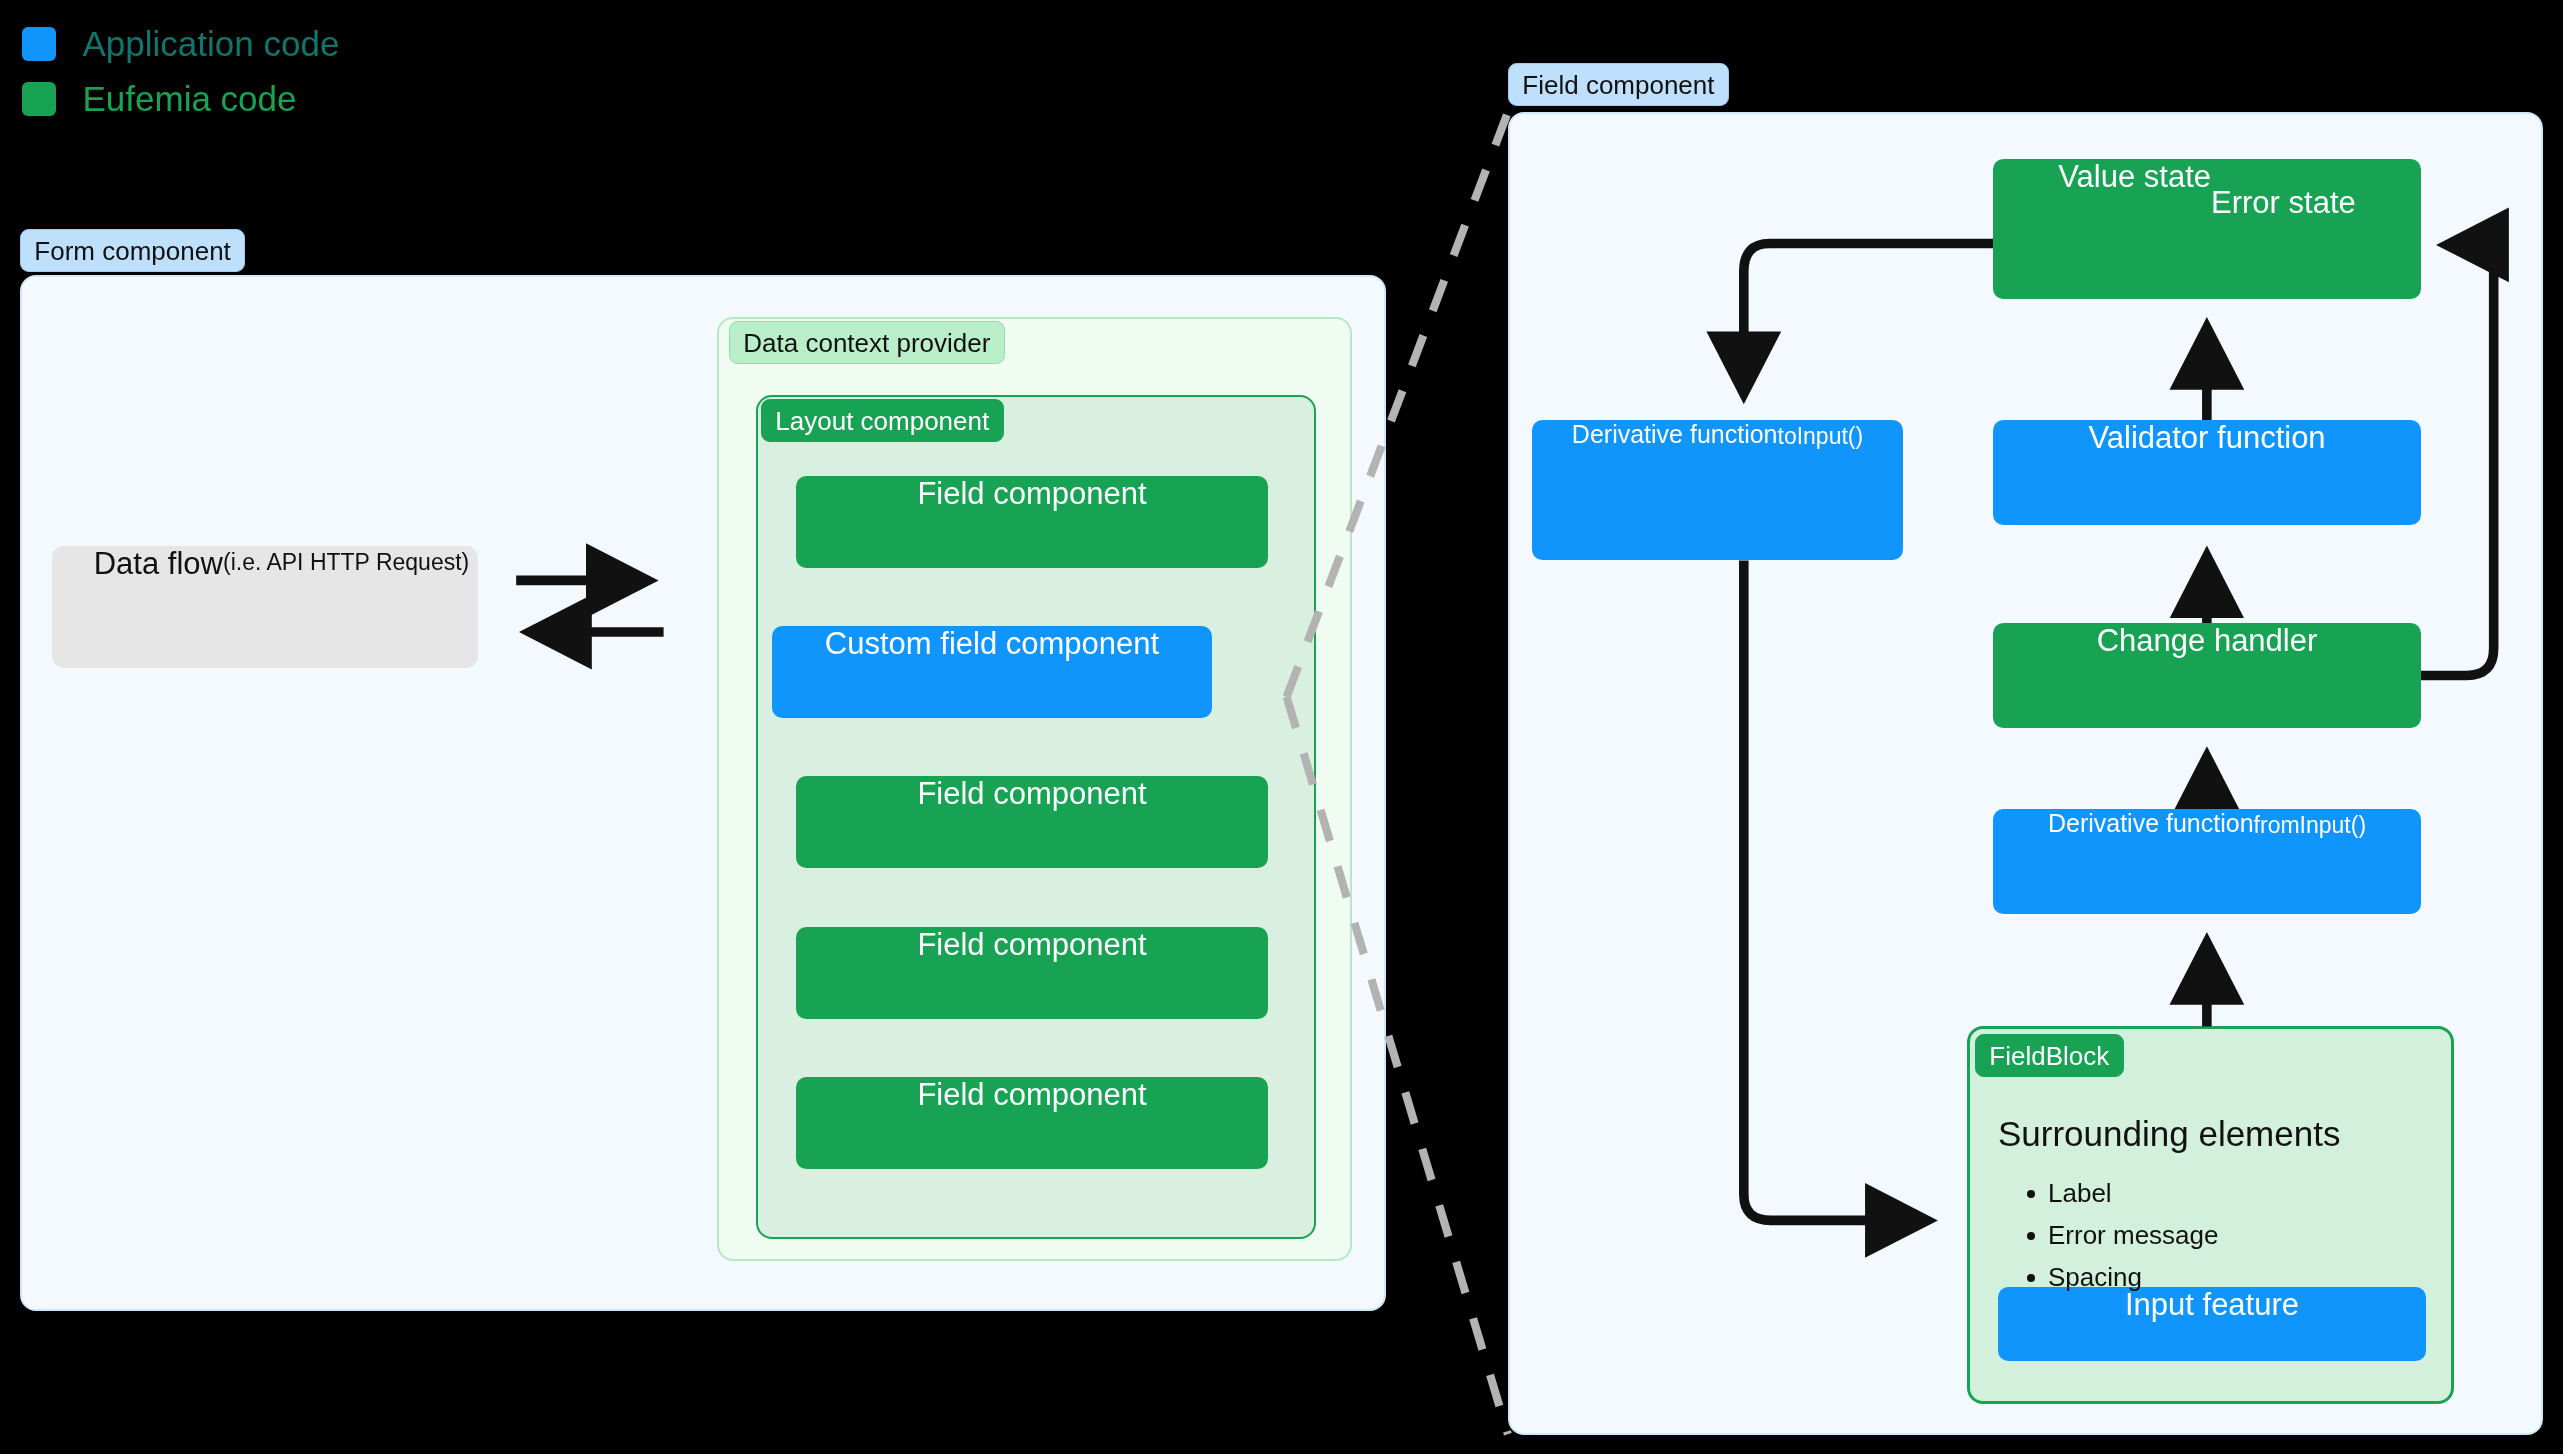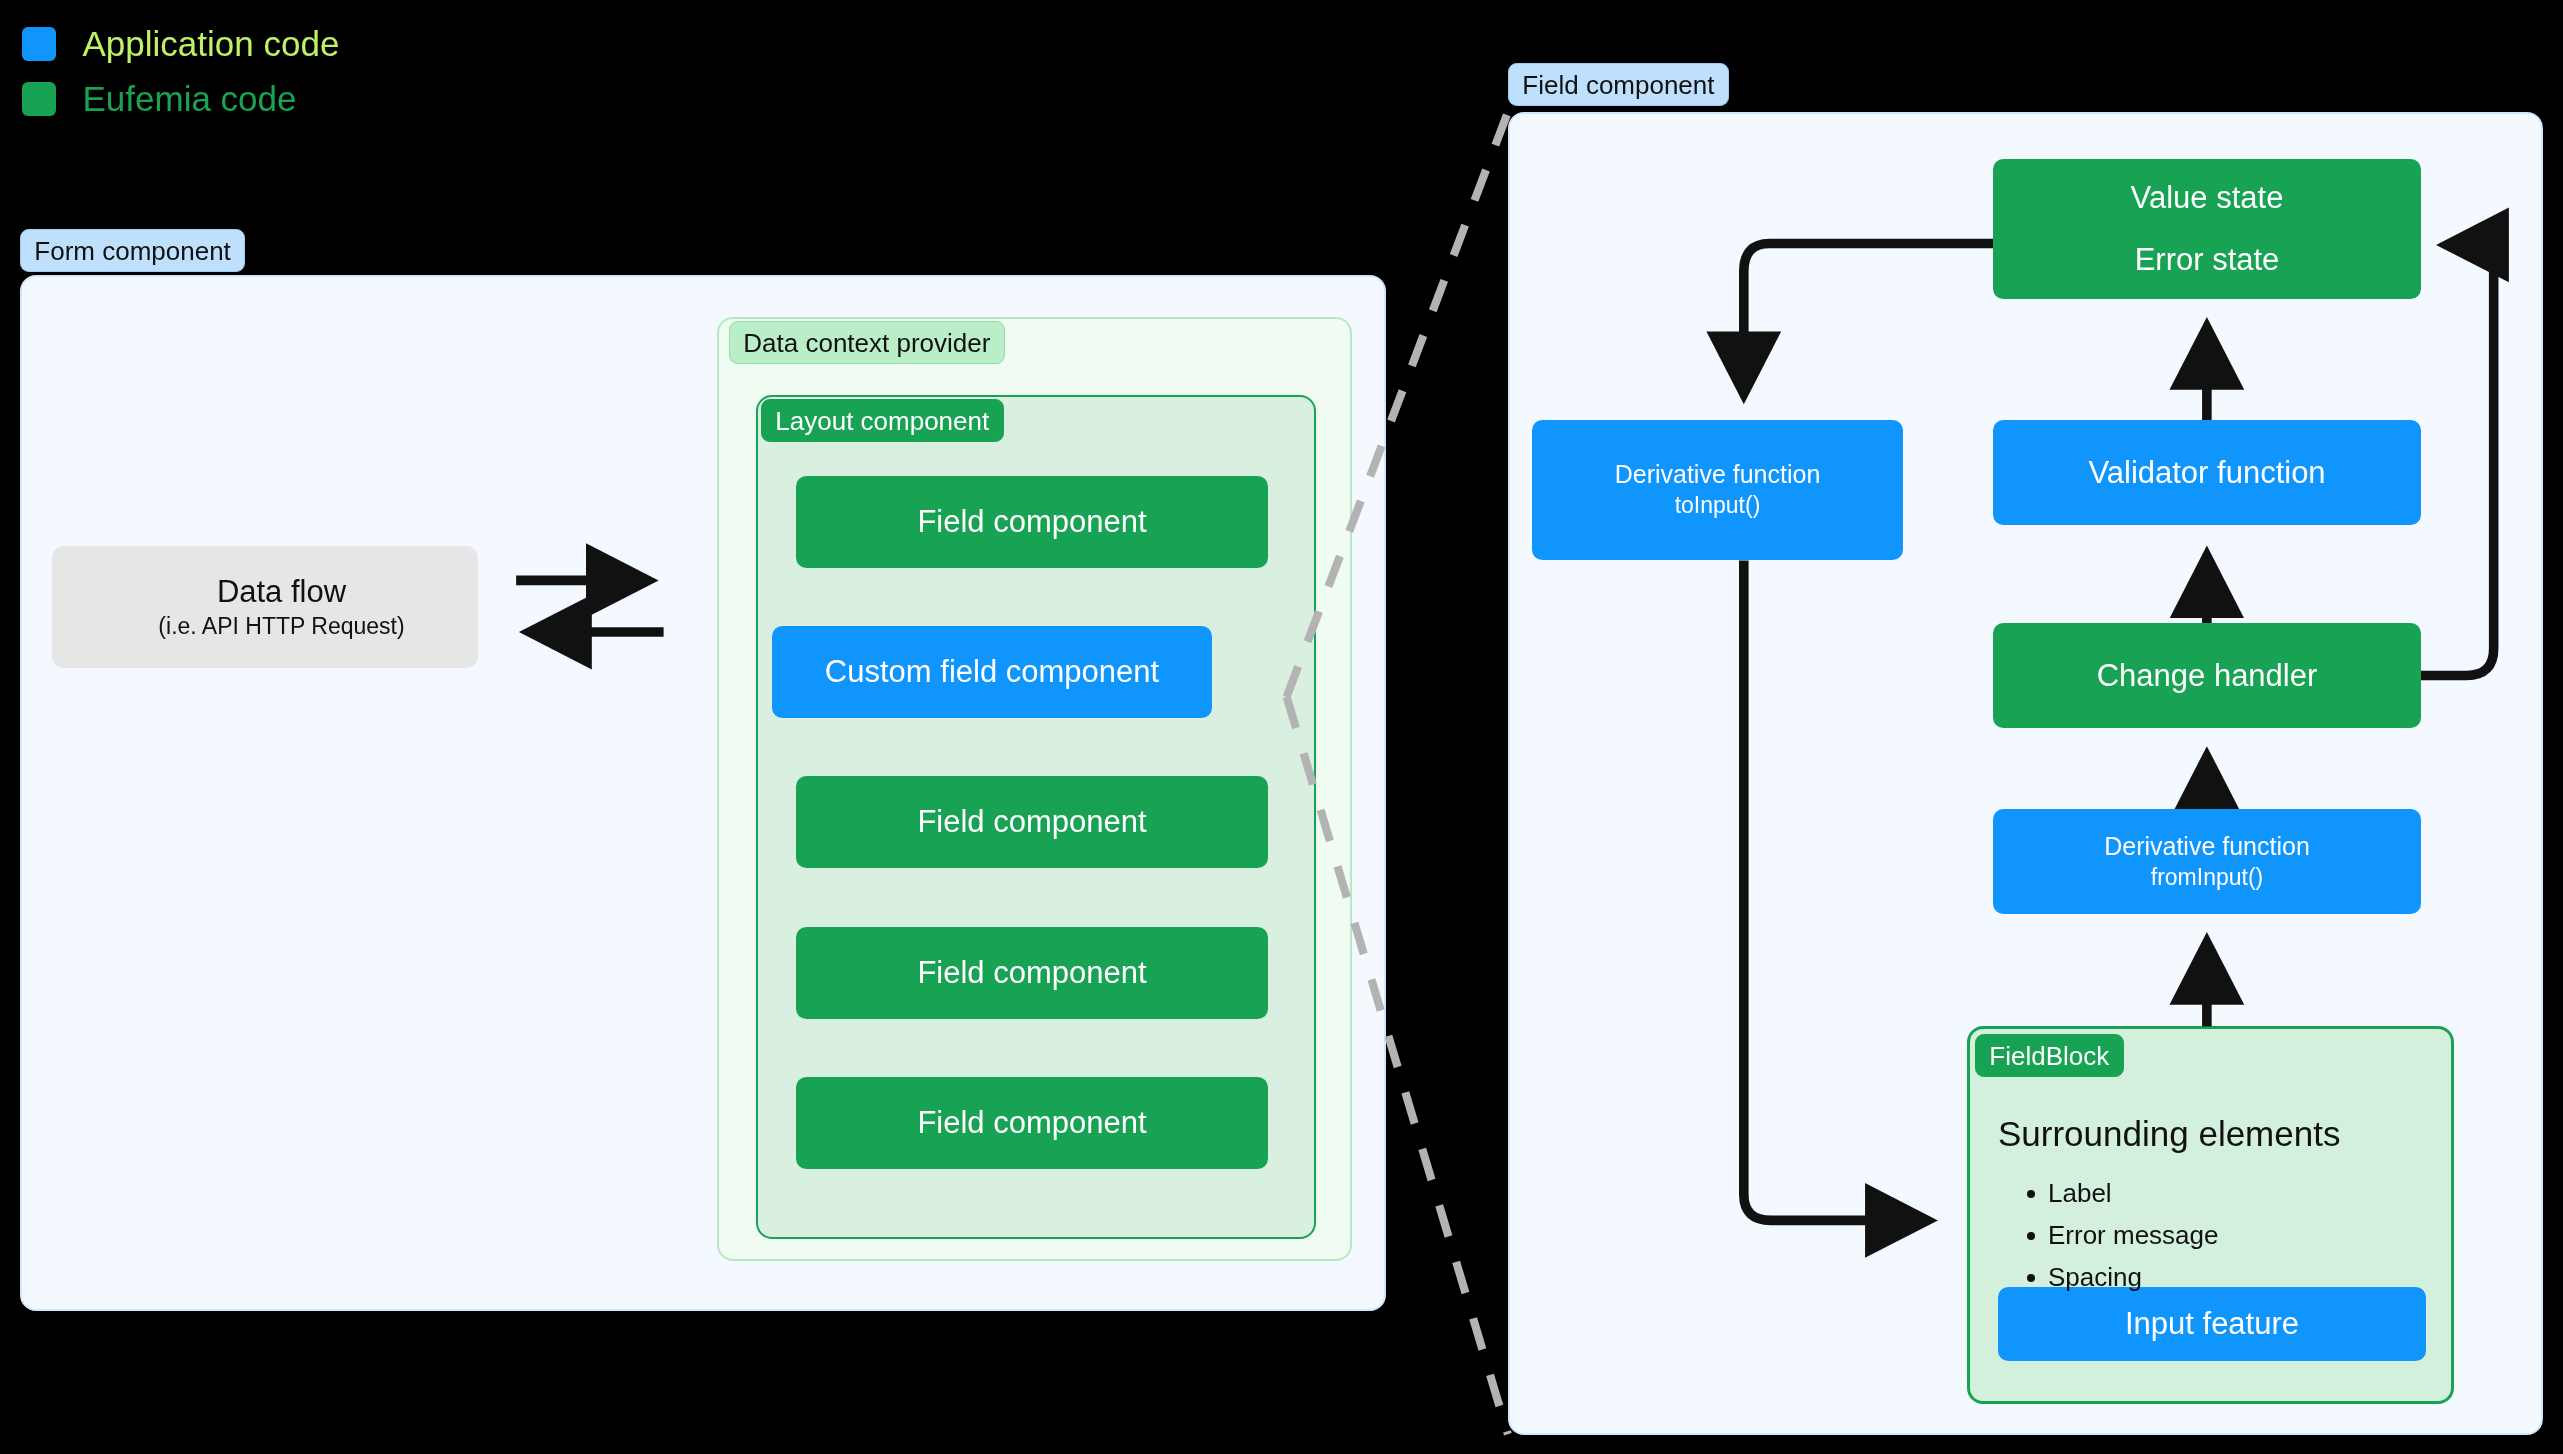--- a/index.html
+++ b/index.html
@@ -39,21 +39,21 @@
   .panel-layout{
     background:#d9f0e0;border:2.9px solid #18a254;border-radius:16px;
   }
   .panel-fieldblock{
     background:#d3f0dd;border:3.7px solid #18a254;border-radius:16px;
   }
 
   
   .node{
     position:absolute;box-sizing:border-box;border-radius:10.3px;
-    display:flex;flex-direction:column;justify-content:center;
+    display:flex;flex-direction:row;justify-content:center;
     color:#fff;text-align:center;z-index:4;
   }
   .node-green{background:#18a254;}
   .node-blue{background:#0f95fb;}
   .node-grey{background:#e6e6e6;color:#111;border-radius:11.8px;padding-left:33px;}
   .node-title{font-size:31px;line-height:1.16;}
   .node-sub{font-size:23px;line-height:1.2;margin-top:2.9px;}
   .node-title-sm{font-size:25px;}
 
   
@@ -74,21 +74,21 @@
   .zoomlines{position:absolute;left:0;top:0;width:2563px;height:1455px;z-index:2;pointer-events:none;}
 </style>
 </head>
 <body>
 
 <div class="stage">
 
   <div class="legend">
     <div class="legend-row">
       <span class="legend-swatch" style="background:#0f95fb"></span>
-      <span class="legend-label" style="color:#bef264">Application code</span>
+      <span class="legend-label" style="color:#0f766e">Application code</span>
     </div>
     <div class="legend-row">
       <span class="legend-swatch" style="background:#18a254"></span>
       <span class="legend-label" style="color:#18a254">Eufemia code</span>
     </div>
   </div>
 
   <svg class="zoomlines" viewBox="0 0 3476 1973">
     <line x1="1745" y1="945" x2="2045" y2="152" stroke="#b3b3b3" stroke-width="11" stroke-dasharray="44 36" stroke-linecap="butt"></line>
     <line x1="1745" y1="945" x2="2045" y2="1945" stroke="#b3b3b3" stroke-width="11" stroke-dasharray="44 36" stroke-linecap="butt"></line>

